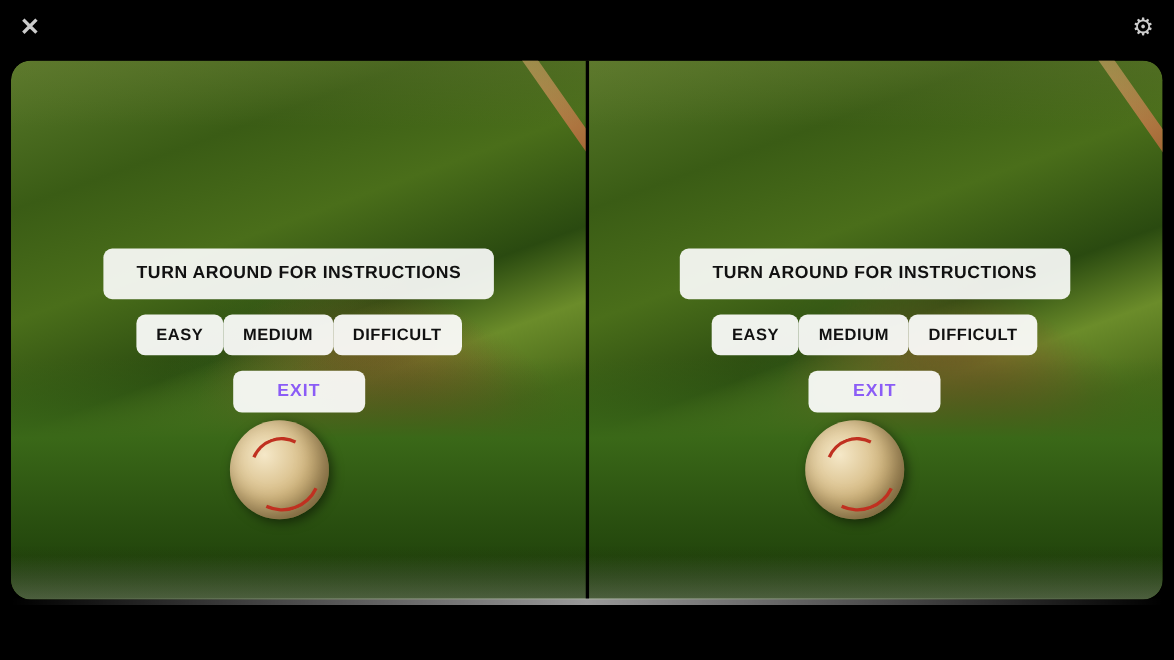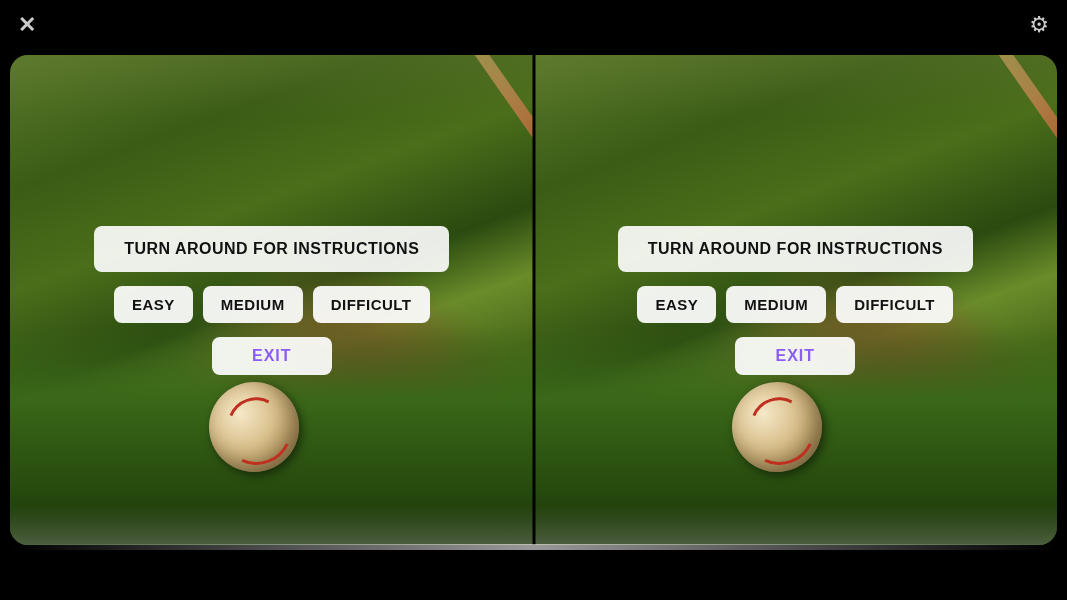--- a/index.html
+++ b/index.html
@@ -45,21 +45,21 @@
 
     
     #vr-container {
       position: absolute;
       top: 55px;
       left: 10px;
       right: 10px;
       bottom: 55px;
       display: flex;
       gap: 0px;
-      border-radius: 2px;
+      border-radius: 18px;
       overflow: hidden;
     }
 
     .vr-panel {
       flex: 1;
       position: relative;
       overflow: hidden;
     }
 
     
@@ -157,21 +157,20 @@
       font-size: 16px;
       font-weight: bold;
       color: #111;
       cursor: pointer;
       letter-spacing: 0.5px;
       white-space: nowrap;
     }
 
     .difficulty-row {
       display: flex;
-      gap: 10px;
       align-items: center;
     }
 
     .diff-btn {
       background: rgba(255,255,255,0.92);
       border: none;
       border-radius: 8px;
       padding: 10px 18px;
       font-size: 15px;
       font-weight: bold;

